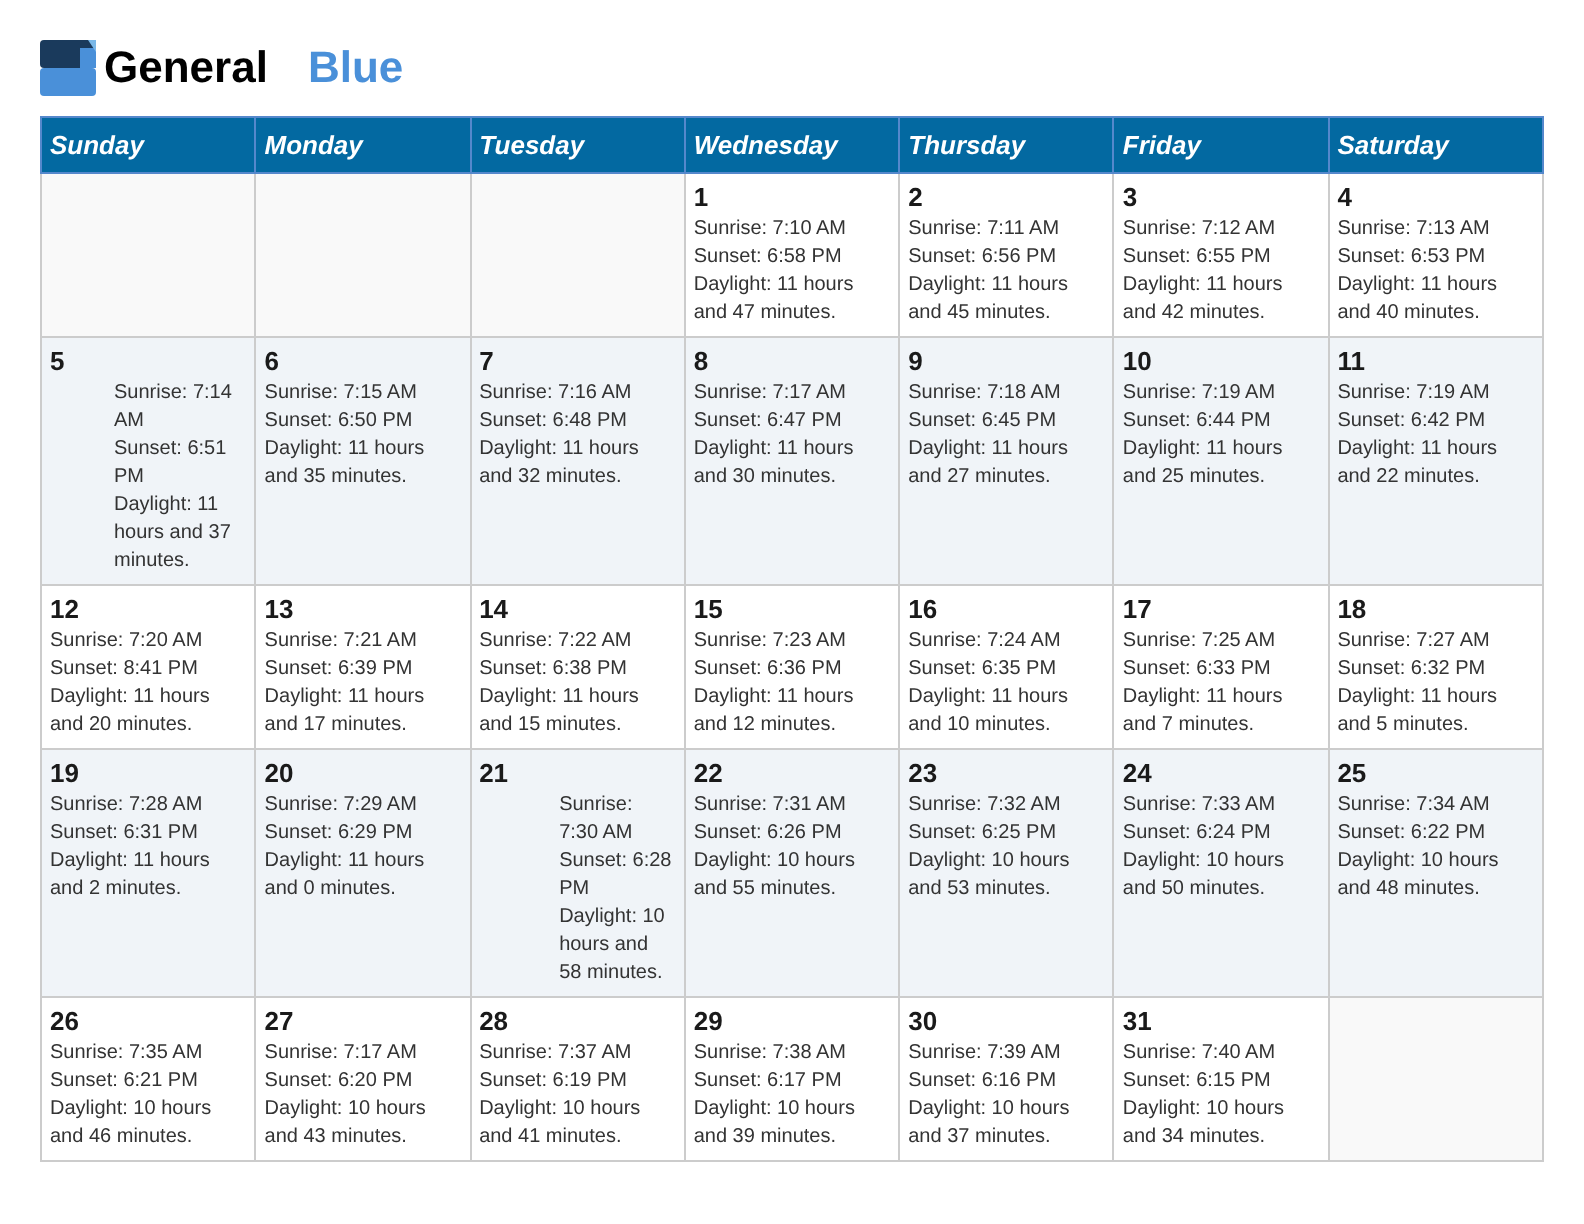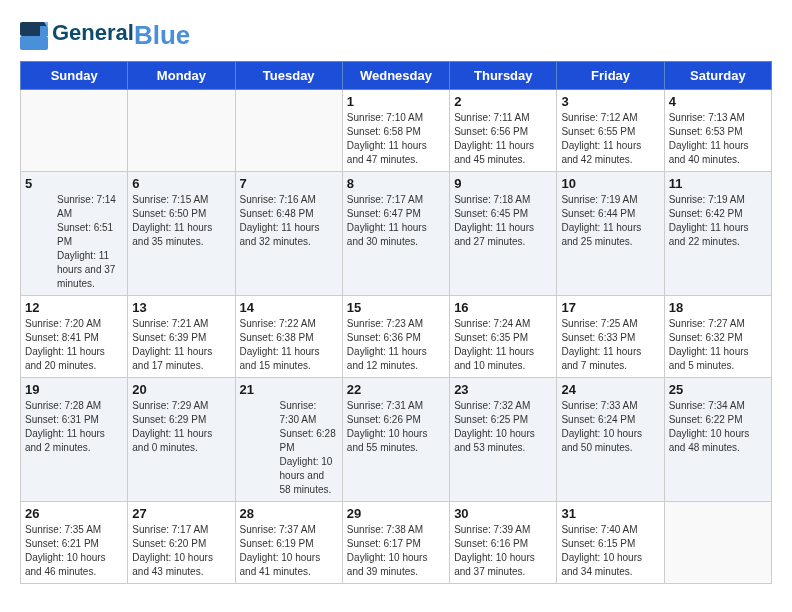--- a/index.html
+++ b/index.html
@@ -41,27 +41,28 @@
     .location {
       font-size: 16px;
       color: #333;
     }
     .calendar {
       width: 100%;
       border-collapse: collapse;
       font-size: 11px;
     }
     .calendar th {
-      background-color: #1d4ed8;
+      background-color: #0369a1;
       color: #fff;
       padding: 6px 4px;
-      text-align: center;
+      text-align: left;
       font-size: 13px;
       font-weight: bold;
       border: 1px solid #5588cc;
+      font-style: italic;
     }
     .calendar td {
       border: 1px solid #ccc;
       vertical-align: top;
       padding: 4px;
       width: calc(100% / 7);
       height: 80px;
       background: #fff;
     }
     .calendar td.empty {
@@ -89,22 +90,22 @@
   <div class="logo">
     <div class="logo-combined">
       <svg class="logo-icon" viewBox="0 0 28 28">
         <rect x="0" y="0" width="28" height="14" fill="#1a3a5c" rx="2"></rect>
         <rect x="0" y="14" width="28" height="14" fill="#4a90d9" rx="2"></rect>
         <polygon points="20,4 28,4 28,14 20,14" fill="#4a90d9"></polygon>
         <polygon points="24,0 28,0 28,6" fill="#7ab8e8"></polygon>
       </svg>
       <div>
         <div style="display:flex;">
-          <span style="font-size:22px;font-weight:bold;color:#0c4a6e;">General</span>
-          <span style="font-size:26px;font-weight:bold;color:#4a90d9;">Blue</span>
+          <span style="font-size:22px;font-weight:bold;color:#000000;">General</span>
+          <span style="font-size:22px;font-weight:bold;color:#4a90d9;padding-left:20px;">Blue</span>
         </div>
       </div>
     </div>
   </div>
 </div>
 
 <table class="calendar">
   <thead>
     <tr>
     <th>Sunday</th>

